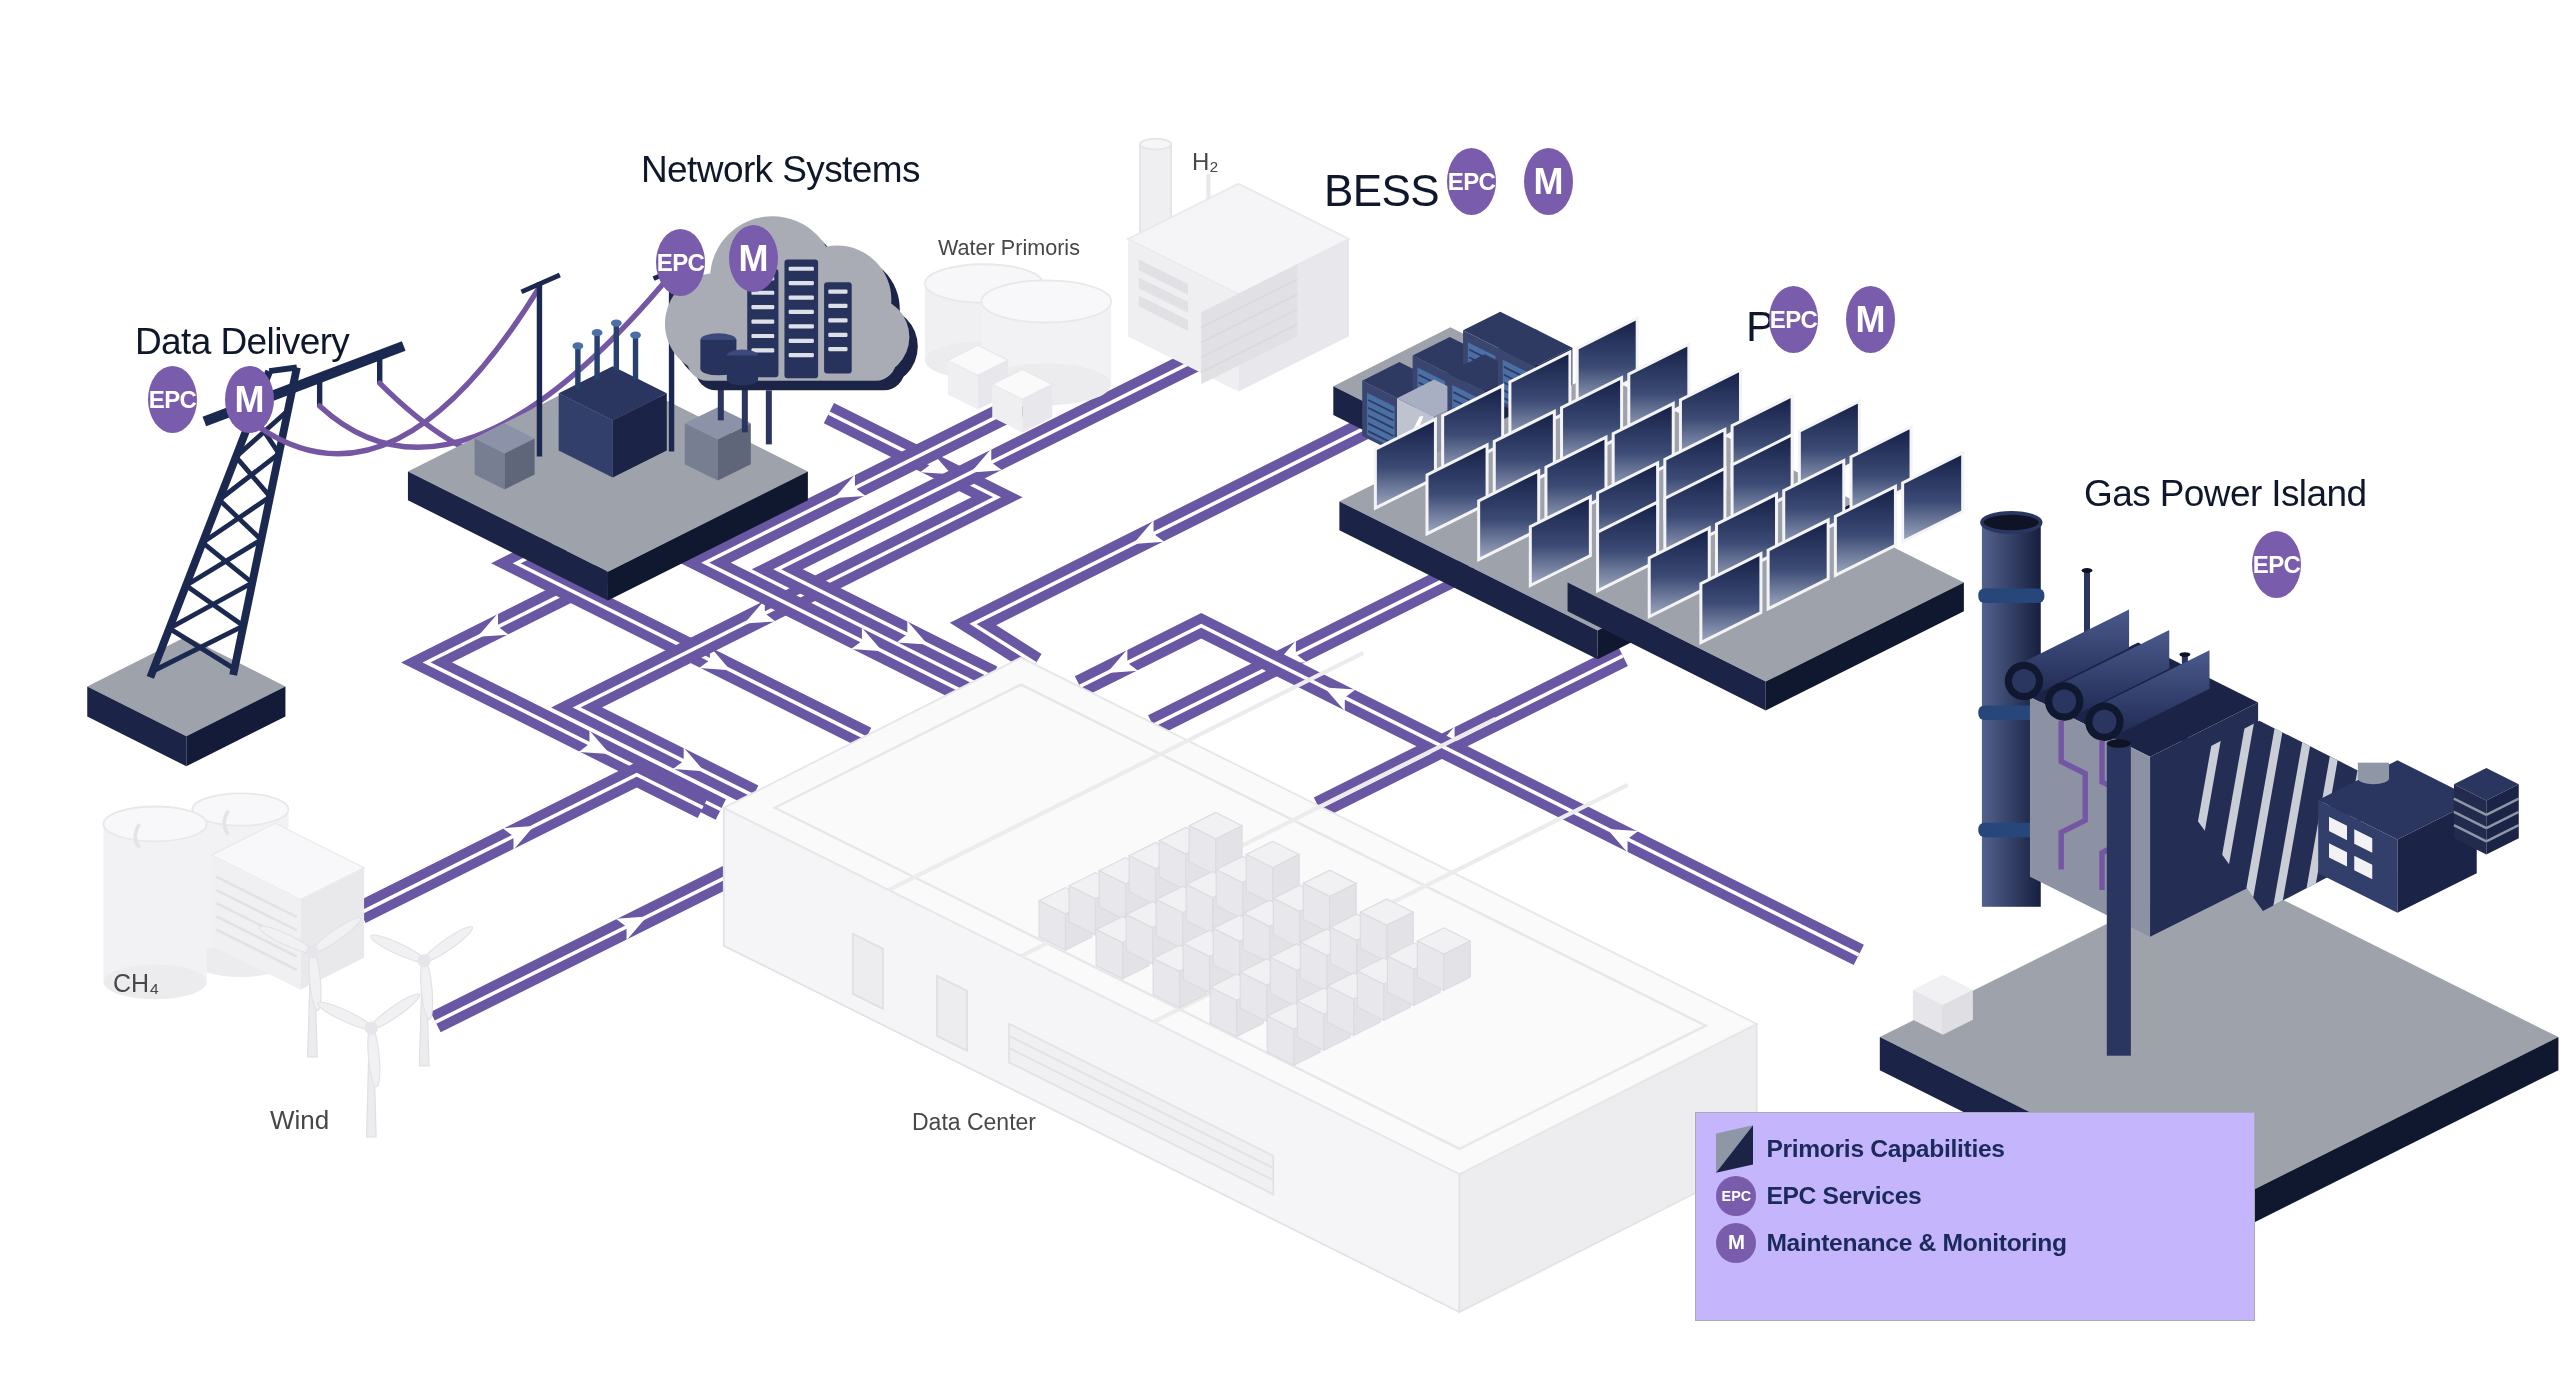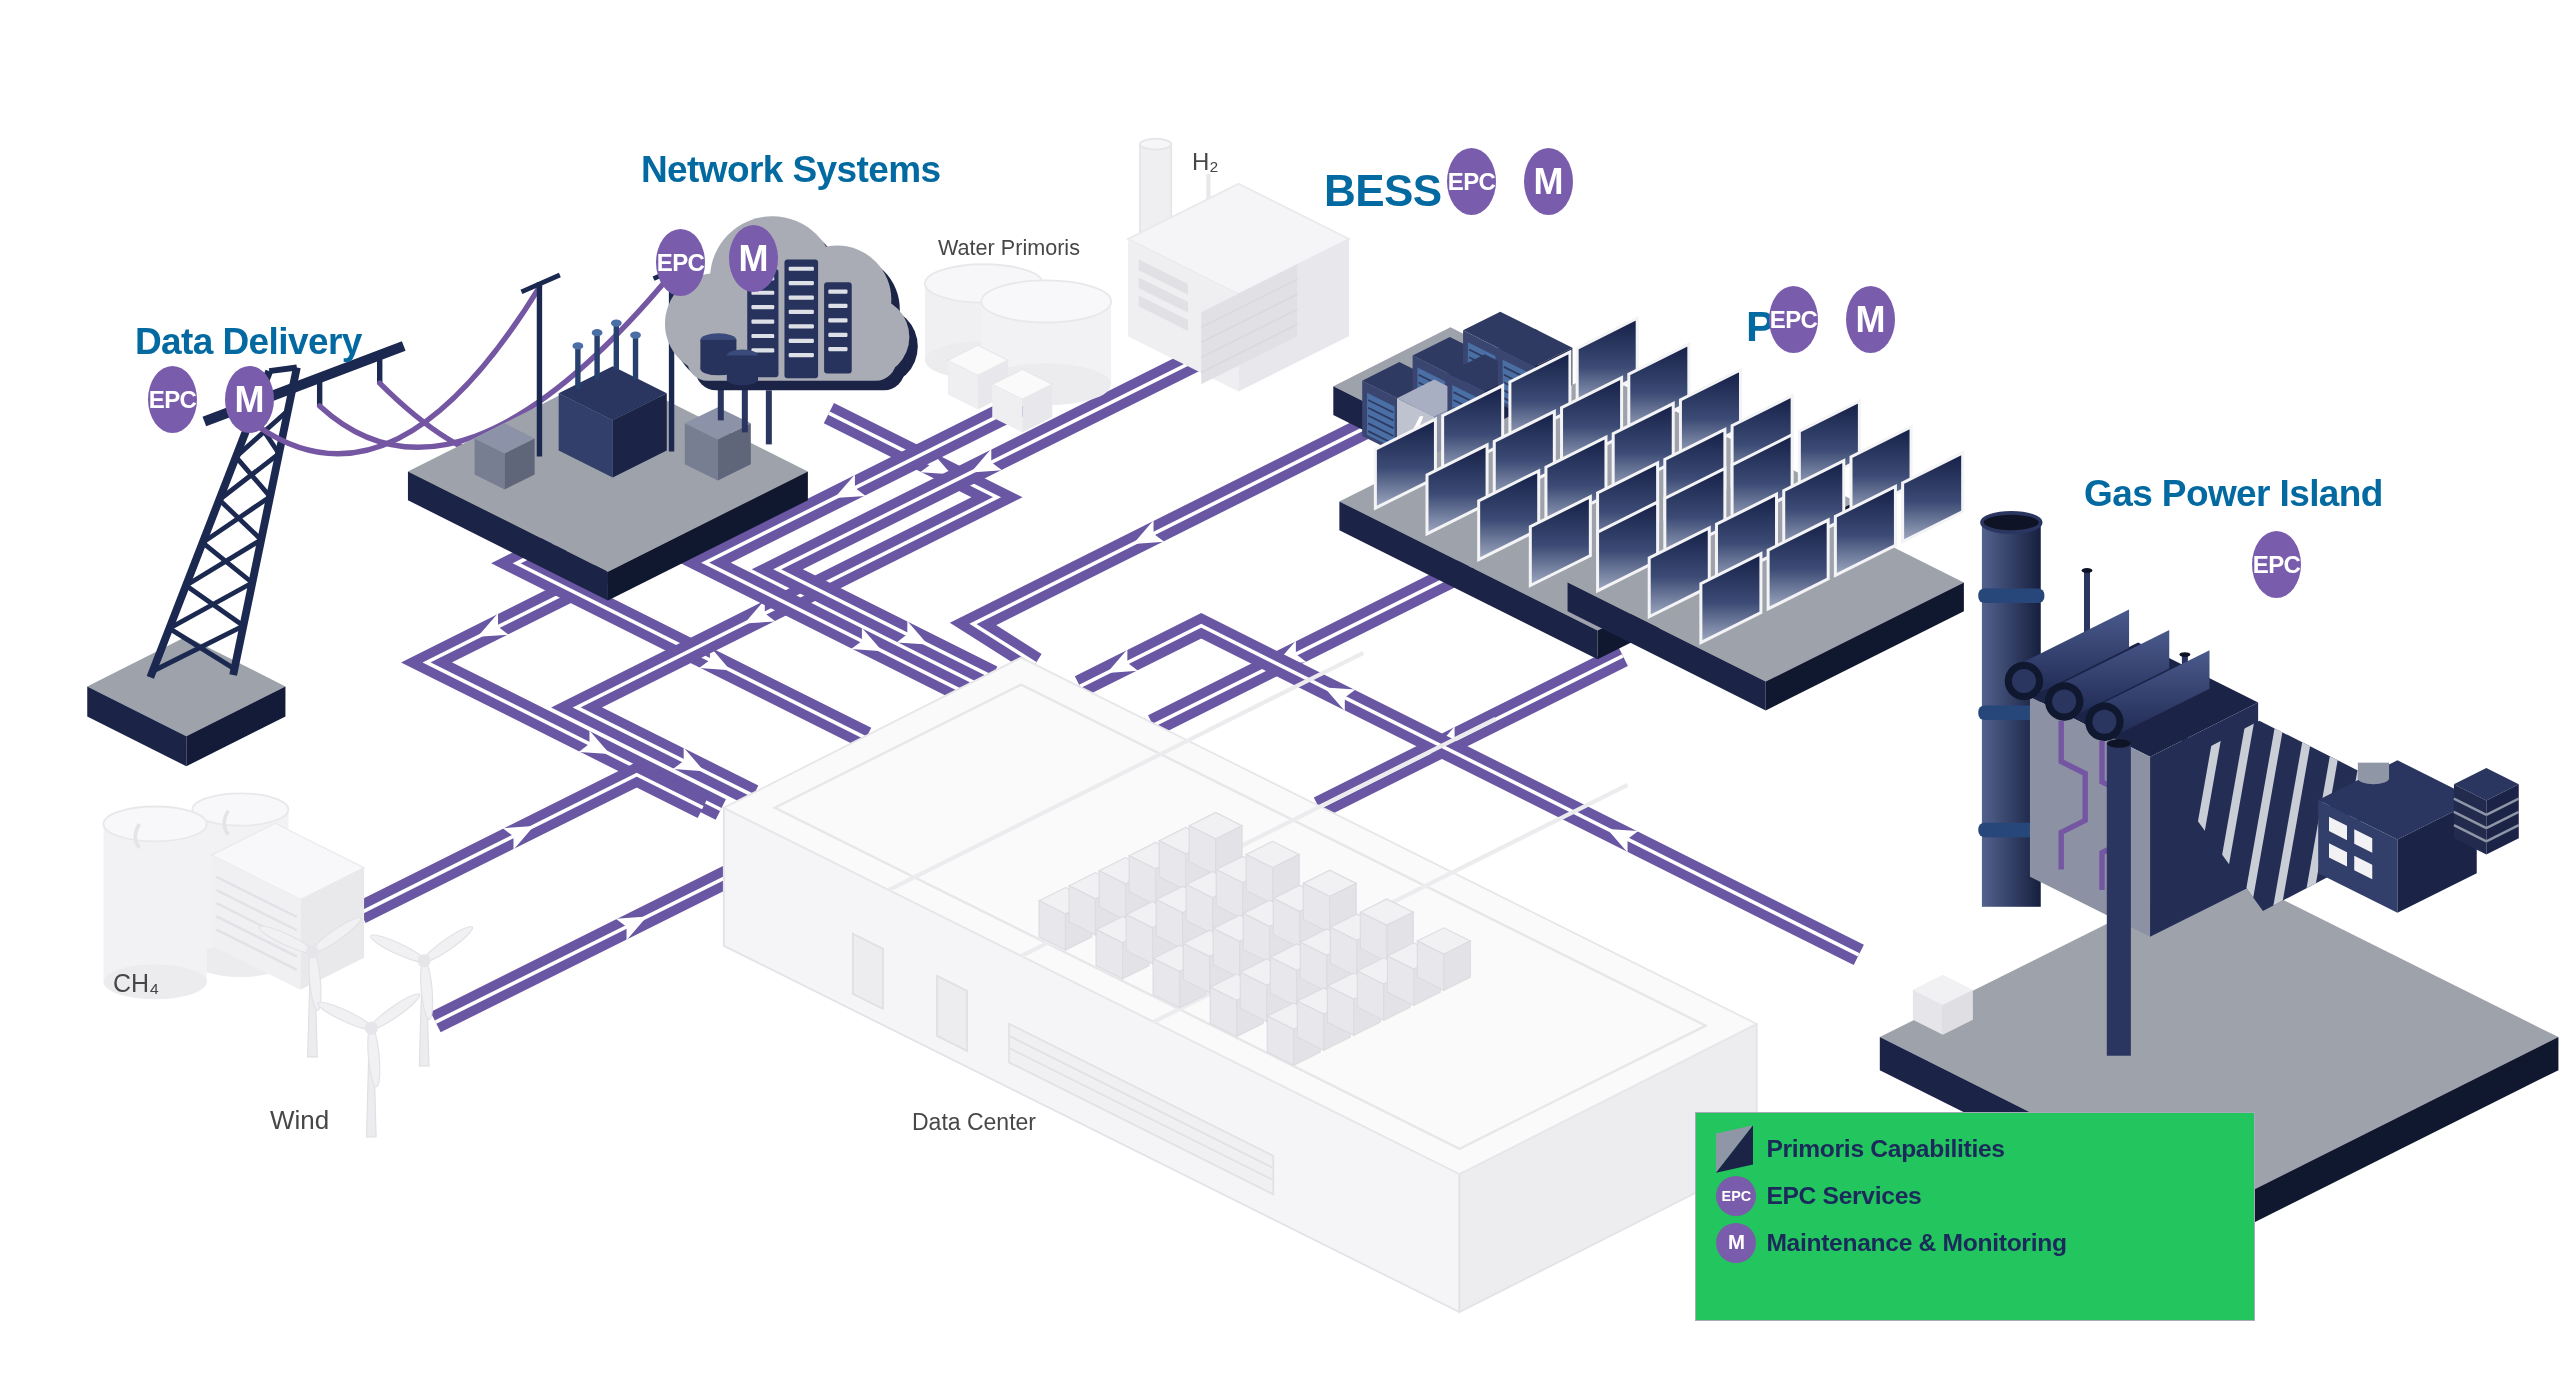--- a/index.html
+++ b/index.html
@@ -1,26 +1,26 @@
 <!DOCTYPE html>
 <html style="font-size:9.6px"><head>
 <meta charset="utf-8">
 <style>
   html,body{margin:0;padding:0;background:#fff;}
   body{width:2576px;height:1377px;position:relative;overflow:hidden;
        font-family:"Liberation Sans", sans-serif;}
   #scene{position:absolute;left:0;top:0;width:2576px;height:1377px;}
   .overlay{position:absolute;left:0;top:0;width:2576px;height:1377px;pointer-events:none;}
-  .title{position:absolute;font-weight:bold;color:#0369a1;letter-spacing:-0.6px;white-space:nowrap;}
+  .title{position:absolute;font-weight:normal;color:#0f172a;letter-spacing:-0.6px;white-space:nowrap;}
   .glabel{position:absolute;color:#474747;white-space:nowrap;}
   .badge{position:absolute;width:49px;height:67px;border-radius:50%;background:#7A5CAD;
          display:flex;align-items:center;justify-content:center;color:#fff;font-weight:bold;}
   .badge.epc{font-size:24px;letter-spacing:-0.6px;}
   .badge.m{font-size:36px;}
-  .legend{position:absolute;left:1695px;top:1112px;width:560px;height:209px;background:#22c55e;
+  .legend{position:absolute;left:1695px;top:1112px;width:560px;height:209px;background:#c4b5fd;
           border:1.8px solid #A7ABB5;box-sizing:border-box;padding:12px 0 0 20.4px;}
   .legend-row{display:flex;align-items:center;height:47px;}
   .legend-icon{width:50px;display:flex;align-items:center;justify-content:flex-start;}
   .legend-label{font-weight:bold;font-size:24.6px;color:#1B2A5A;letter-spacing:-0.3px;white-space:nowrap;}
   .legend-badge{width:40px;height:40px;border-radius:50%;background:#7A5CAD;color:#fff;
                 display:flex;align-items:center;justify-content:center;font-weight:bold;}
   .legend-badge.epc{font-size:14.4px;}
   .legend-badge.m{font-size:20.4px;}
 </style>
 </head>

